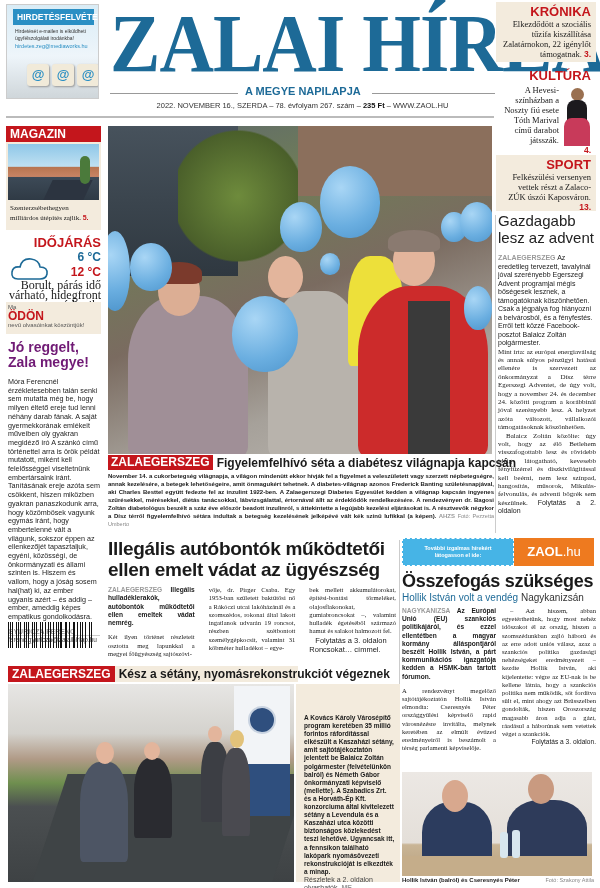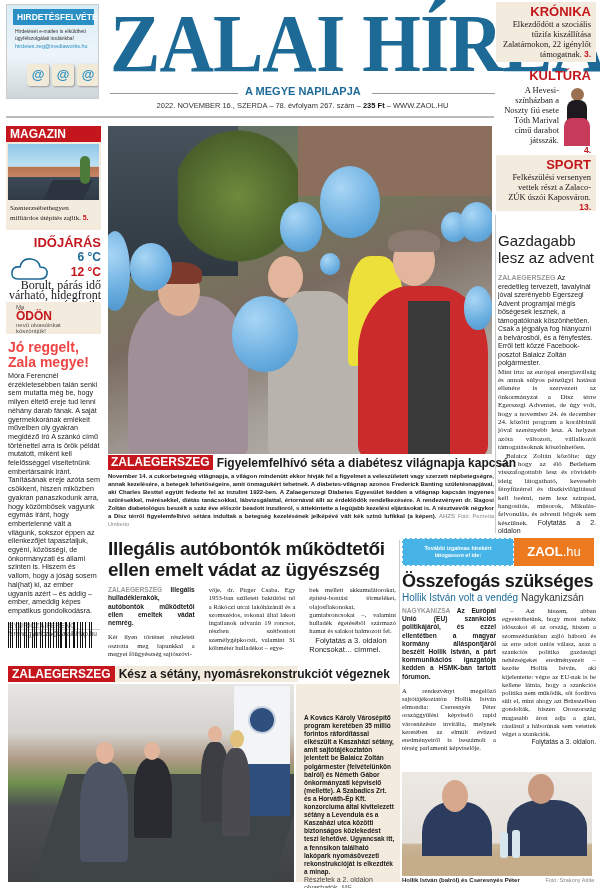--- a/index.html
+++ b/index.html
@@ -41,27 +41,27 @@
   #magazin .photo .tree { position: absolute; left: 72px; top: 12px; width: 10px; height: 28px; background: #4b7a3b; border-radius: 5px; }
   #magazin .cap { font-size: 7px; line-height: 9px; padding: 2px 4px; }
 
   #weather { left: 6px; top: 235px; width: 95px; }
   #weather .w-head { font-family: "Liberation Sans", sans-serif; font-weight: bold; color: #c4161c; font-size: 13px; text-align: right; }
   #weather .w-t1 { font-family: "Liberation Sans", sans-serif; font-weight: bold; color: #1d6a97; font-size: 12px; text-align: right; line-height: 14px; }
   #weather .w-t2 { font-family: "Liberation Sans", sans-serif; font-weight: bold; color: #c4161c; font-size: 12px; text-align: right; line-height: 16px; }
   #weather .cloud { position: absolute; left: 4px; top: 18px; }
   #weather .w-desc { font-size: 12px; text-align: right; line-height: 10px; }
 
-  #nameday { left: 6px; top: 302px; width: 95px; height: 32px; padding: 2px 10px; }
+  #nameday { left: 6px; top: 302px; width: 95px; height: 32px; padding: 2px 2px; }
   #nameday .m { font-family: "Liberation Sans", sans-serif; font-size: 6px; color: #555; }
   #nameday .n { font-family: "Liberation Sans", sans-serif; font-weight: bold; color: #c4161c; font-size: 12px; line-height: 12px; }
   #nameday .g { font-family: "Liberation Sans", sans-serif; font-size: 6px; color: #555; }
 
   #editorial { left: 8px; top: 340px; width: 92px; }
-  #editorial h2 { font-family: "Liberation Sans", sans-serif; font-weight: bold; color: #ef4444; font-size: 14px; line-height: 15px; margin-bottom: 2px; }
+  #editorial h2 { font-family: "Liberation Sans", sans-serif; font-weight: bold; color: #701a75; font-size: 14px; line-height: 15px; margin-bottom: 8px; }
   #editorial p { font-family: "Liberation Sans", sans-serif; font-size: 7.2px; line-height: 8.7px; color: #222; }
   #editorial .author { font-family: "Liberation Sans", sans-serif; font-weight: bold; color: #9a9a9a; font-size: 7px; margin-top: 6px; border-bottom: 1px solid #ccc; }
   #editorial .email { font-family: "Liberation Sans", sans-serif; font-size: 6.5px; color: #444; }
   #barcode { left: 8px; top: 616px; width: 85px; height: 32px; display: flex; align-items: flex-end; gap: 0; }
   #barcode i { display: block; background: #111; height: 26px; }
 
   
   #main-photo { left: 108px; top: 126px; width: 384px; height: 328px; overflow: hidden; background: linear-gradient(160deg, #5c6670 0%, #6f7d57 25%, #7a6b60 50%, #a6a19a 75%, #bdb8b2 100%); }
   .balloon { position: absolute; border-radius: 50% 50% 48% 48%; background: radial-gradient(circle at 35% 30%, #a9d6f5, #6aaee0 60%, #4e95cc); }
   .person { position: absolute; border-radius: 40% 40% 6% 6%; }
@@ -69,21 +69,21 @@
 
   #main-caption { left: 108px; top: 455px; width: 386px; }
   #main-caption .row { display: flex; align-items: center; gap: 4px; }
   #main-caption .loc { background: #c4161c; color: #fff; font-family: "Liberation Sans", sans-serif; font-weight: bold; font-size: 12px; padding: 0 3px; line-height: 15px; }
   #main-caption .ttl { font-family: "Liberation Sans", sans-serif; font-weight: bold; font-size: 12px; color: #1a1a1a; white-space: nowrap; }
   #main-caption p { font-family: "Liberation Sans", sans-serif; font-weight: bold; font-size: 6px; line-height: 8px; text-align: justify; margin-top: 2px; }
   #main-caption .sig { color: #9a9a9a; }
   #main-caption .foto { font-weight: normal; color: #888; font-size: 5.5px; }
 
   
-  #advent { left: 498px; top: 232px; width: 98px; }
+  #advent { left: 498px; top: 212px; width: 98px; }
   #advent h2 { font-family: "Liberation Sans", sans-serif; font-weight: normal; font-size: 15px; line-height: 17px; color: #222; margin-bottom: 8px; }
   #advent p.lead { font-family: "Liberation Sans", sans-serif; font-size: 7px; line-height: 8.5px; }
   #advent p.body { font-family: "Liberation Serif", serif; font-size: 7px; line-height: 8.4px; text-align: justify; margin-top: 0; }
   .kw { font-family: "Liberation Sans", sans-serif; font-weight: bold; color: #9a9a9a; }
 
   
   #illegal { left: 108px; top: 538px; width: 288px; }
   #illegal h2 { font-family: "Liberation Sans", sans-serif; font-weight: bold; font-size: 19px; line-height: 21px; letter-spacing: -0.3px; }
   #illegal .cols { display: flex; gap: 14px; margin-top: 6px; }
   #illegal .col { flex: 1; font-size: 6.6px; line-height: 8.3px; text-align: justify; }

